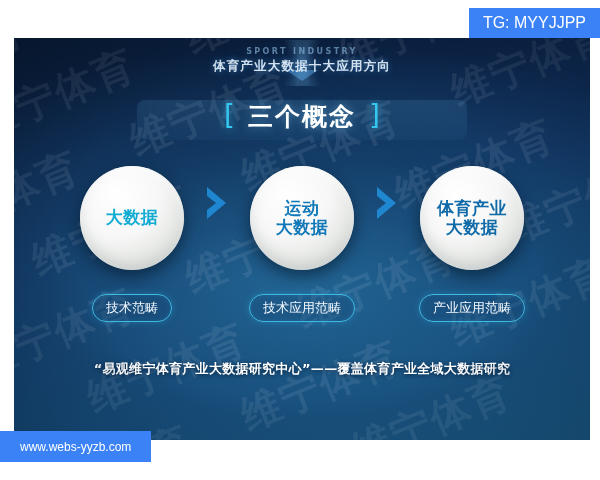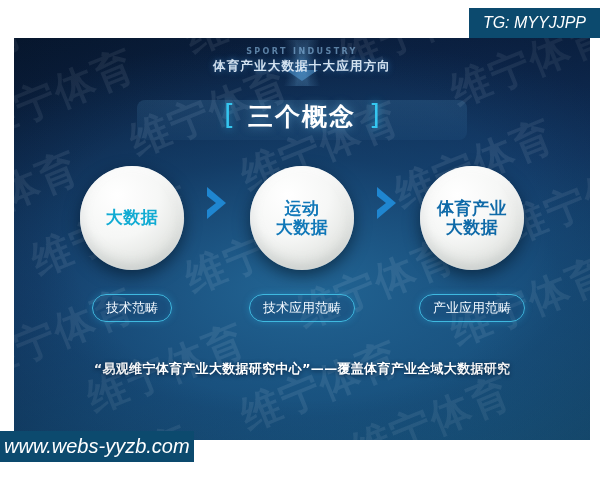--- a/index.html
+++ b/index.html
@@ -231,40 +231,39 @@
     font-size: 13px;
     font-weight: 700;
     color: #ffffff;
     letter-spacing: 0.3px;
     text-shadow: 0 1px 4px rgba(0,20,45,0.8);
   }
 
   
   .badge {
     position: absolute;
-    background: #0c4a6e;
+    background: #3b82f6;
     color: #ffffff;
     font-family: "Liberation Sans", sans-serif;
     display: flex;
     align-items: center;
-    font-style: italic;
   }
   #tg-badge {
     right: 0;
     top: 8px;
     height: 30px;
     padding: 0 14px;
     font-size: 16px;
   }
   #site-badge {
     left: 0;
     bottom: 18px;
     height: 31px;
-    padding: 0 4px;
-    font-size: 20px;
+    padding: 0 20px;
+    font-size: 12px;
   }
 </style>
 </head>
 <body>
 
 <div id="slide">
 
   <div class="wm-layer">
     <div class="wm-row">
         <span>维宁体育</span>

